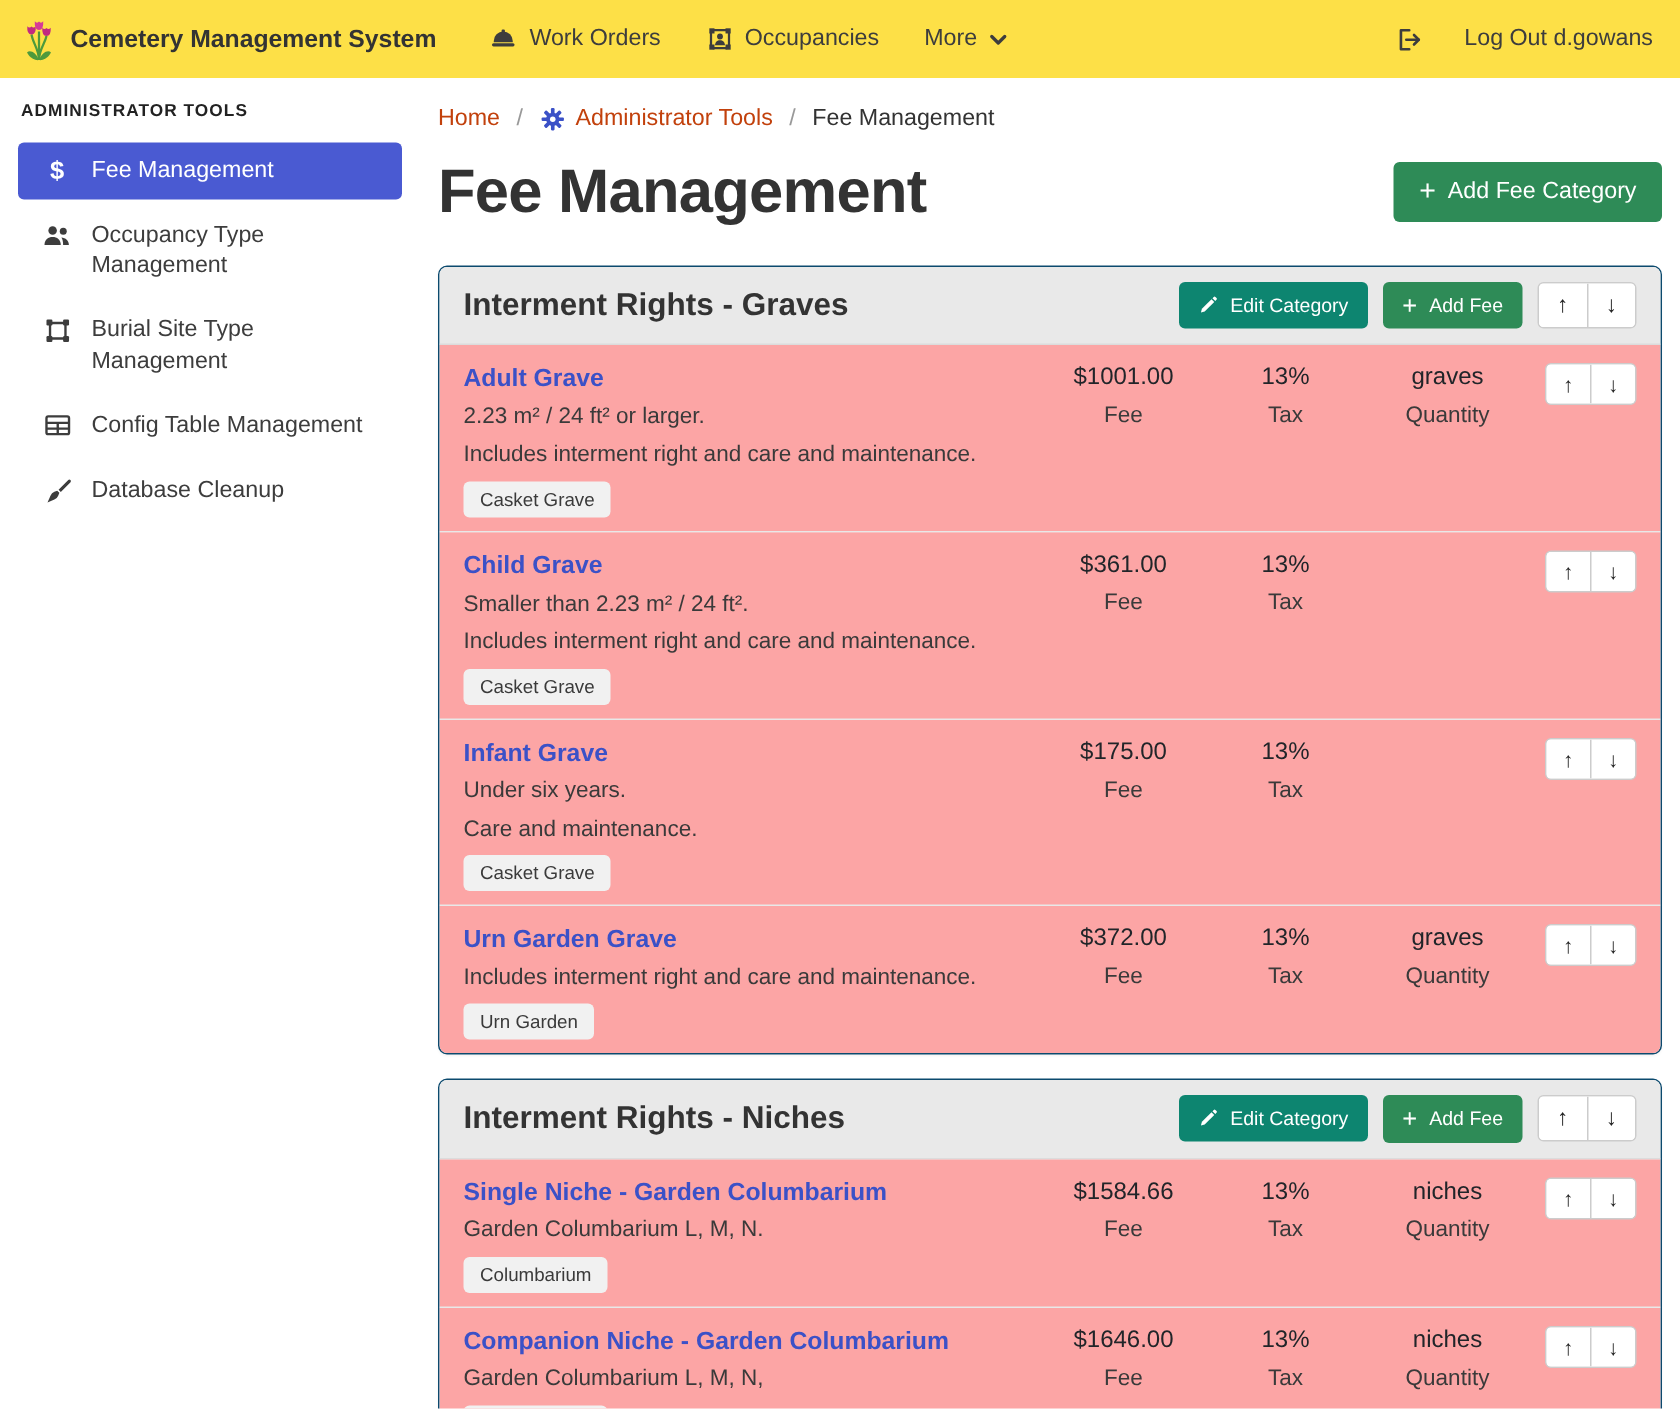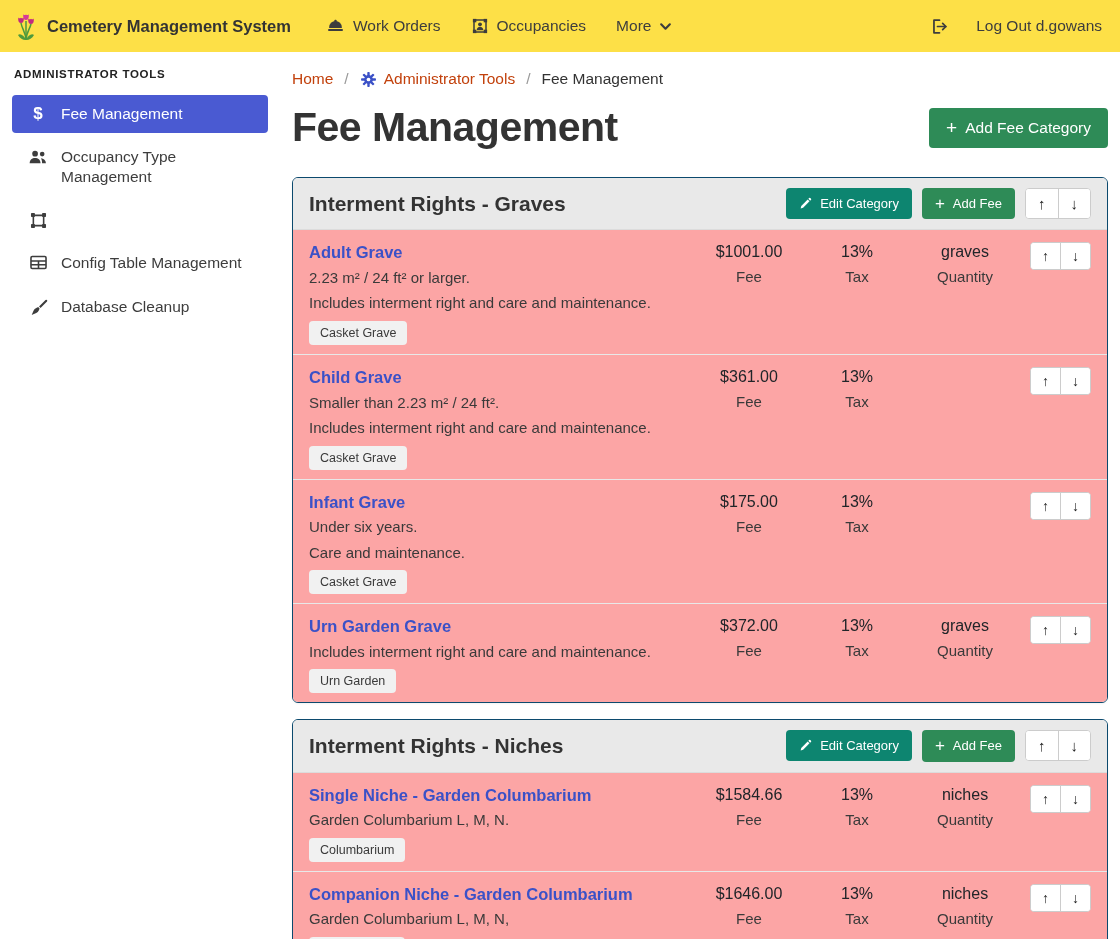--- a/index.html
+++ b/index.html
@@ -153,20 +153,21 @@
     <div class="side-item">
       <span class="s-icon">
         <svg width="19" height="19" viewBox="0 0 24 24">
           <rect x="5.5" y="5.5" width="13" height="13" rx="1" fill="none" stroke="#3d3d3d" stroke-width="2"></rect>
           <rect x="2.5" y="2.5" width="5" height="5" rx="1" fill="#3d3d3d"></rect>
             <rect x="16.5" y="2.5" width="5" height="5" rx="1" fill="#3d3d3d"></rect>
           <rect x="2.5" y="16.5" width="5" height="5" rx="1" fill="#3d3d3d"></rect>
             <rect x="16.5" y="16.5" width="5" height="5" rx="1" fill="#3d3d3d"></rect>
         </svg>
       </span>
+      <span>Burial Site Type Management</span>
     </div>
 
     <div class="side-item">
       <span class="s-icon">
         <svg width="19" height="17" viewBox="0 0 24 20" fill="none" stroke="#3d3d3d" stroke-width="2">
           <rect x="2.5" y="2.5" width="19" height="15" rx="1.5"></rect>
           <path d="M2.5 8 H21.5 M12 8 V17.5 M2.5 12.8 H21.5"></path>
         </svg>
       </span>
       <span>Config Table Management</span>

